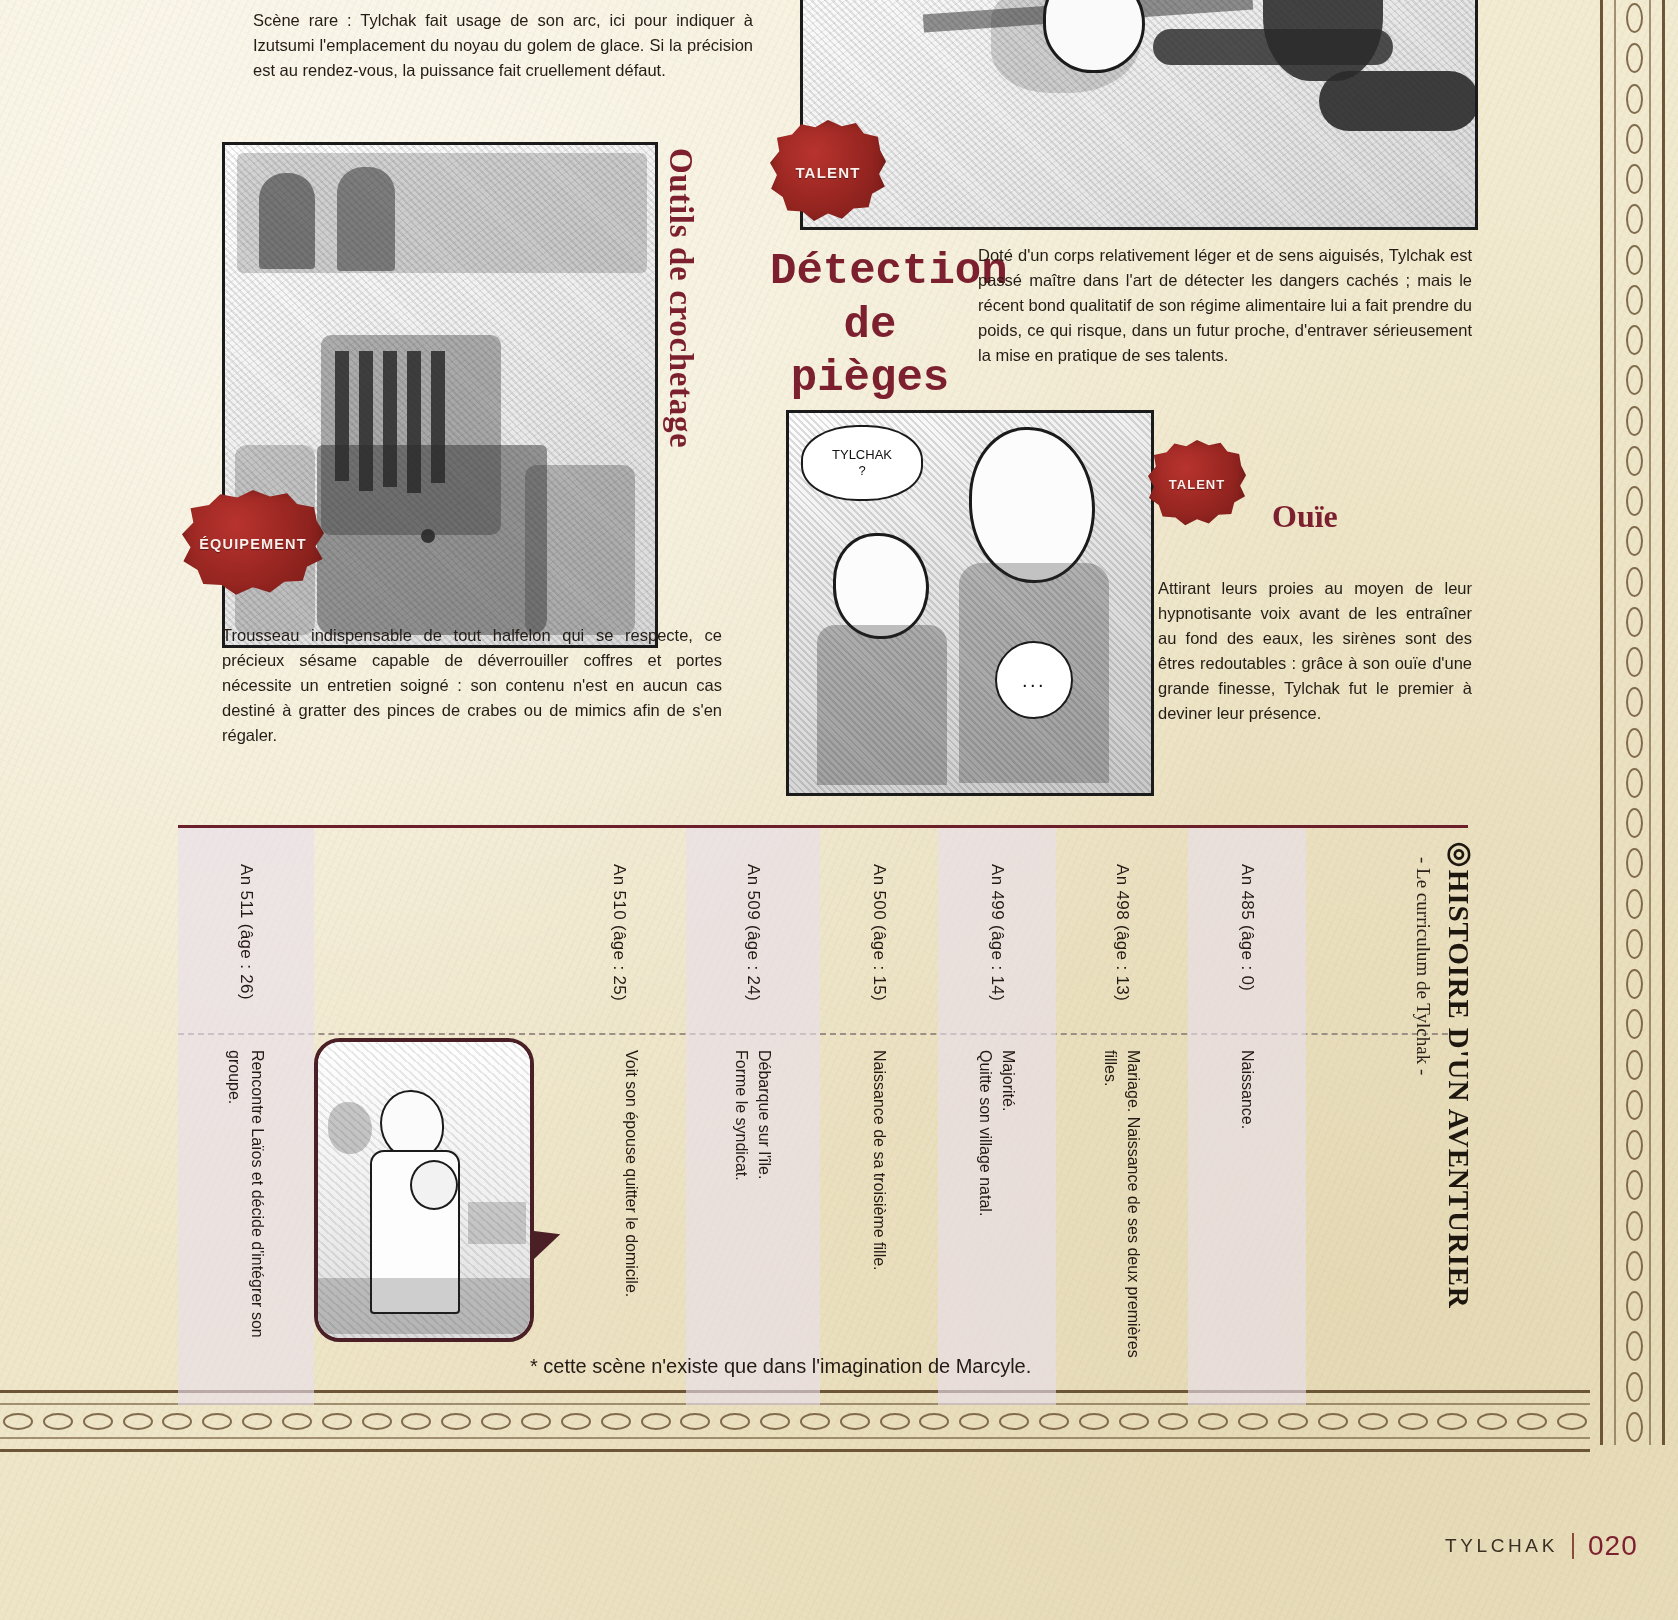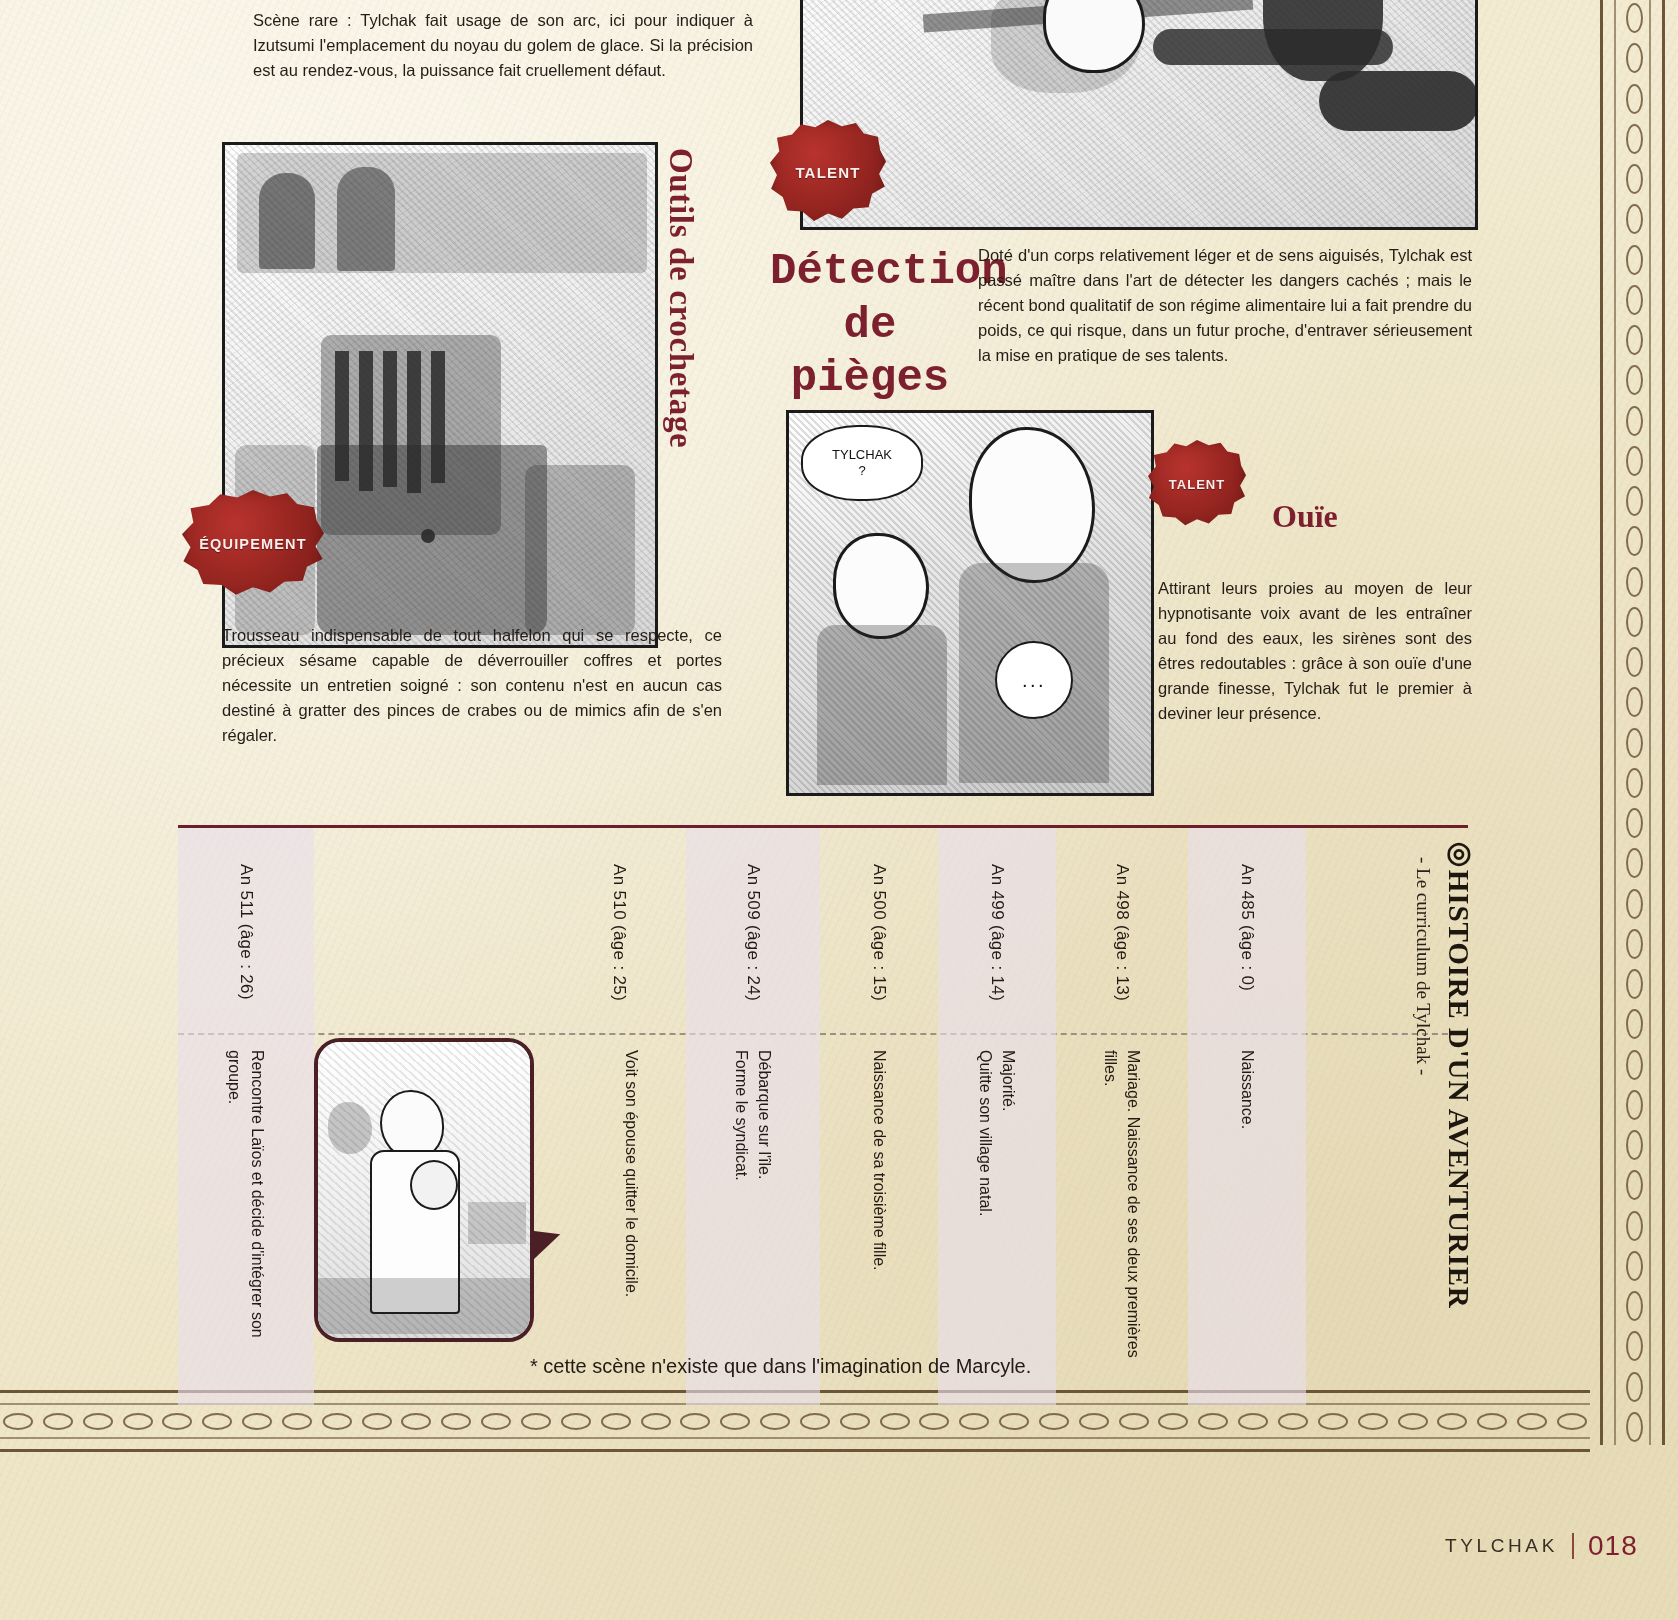--- a/index.html
+++ b/index.html
@@ -535,14 +535,14 @@
     <div class="figure" style="left:150px;top:160px;width:58px;height:42px;opacity:.2;"></div>
     <div class="figure" style="left:0px;top:236px;width:212px;height:56px;opacity:.22;"></div>
   </div>
 
   <div class="tl-note">* cette scène n'existe que dans l'imagination de Marcyle.</div>
 </div>
 
 <div class="footer">
   <div class="name">TYLCHAK</div>
   <div class="bar"></div>
-  <div class="num">018</div>
+  <div class="num">020</div>
 </div>
 
 </body></html>

